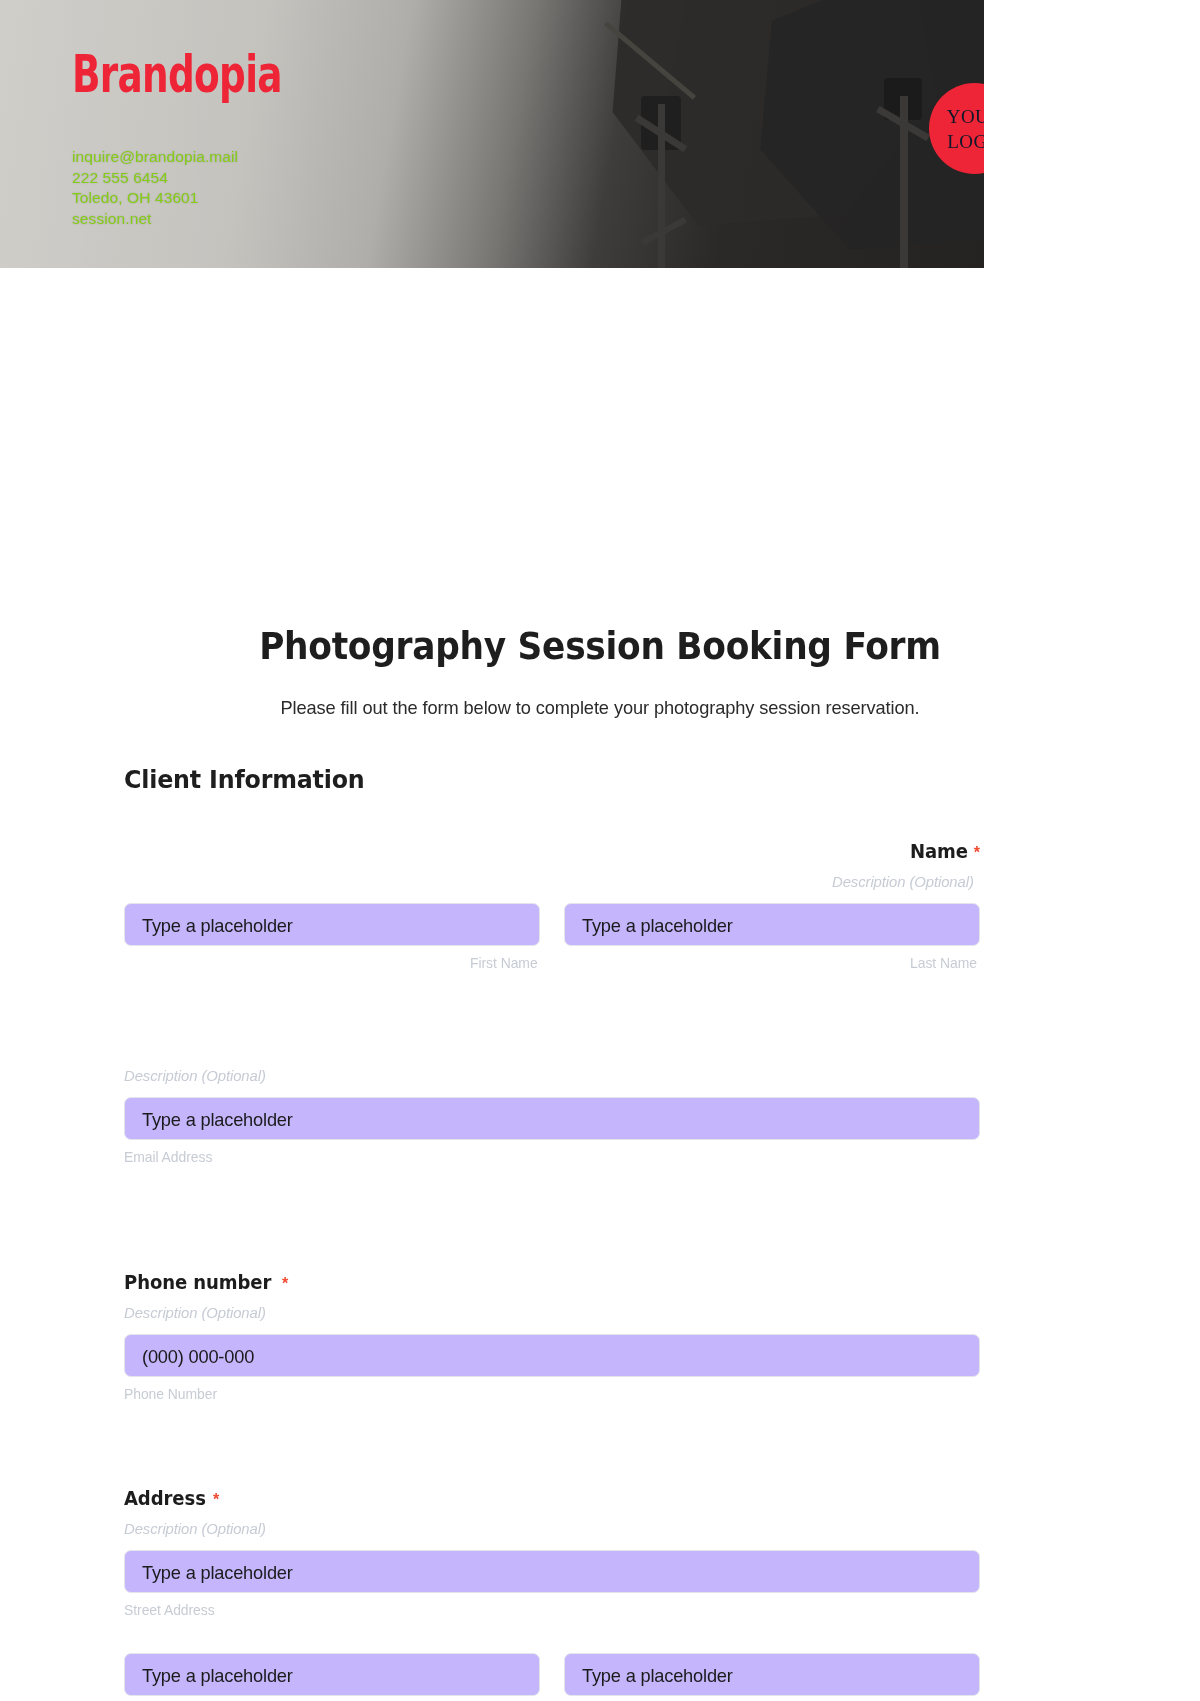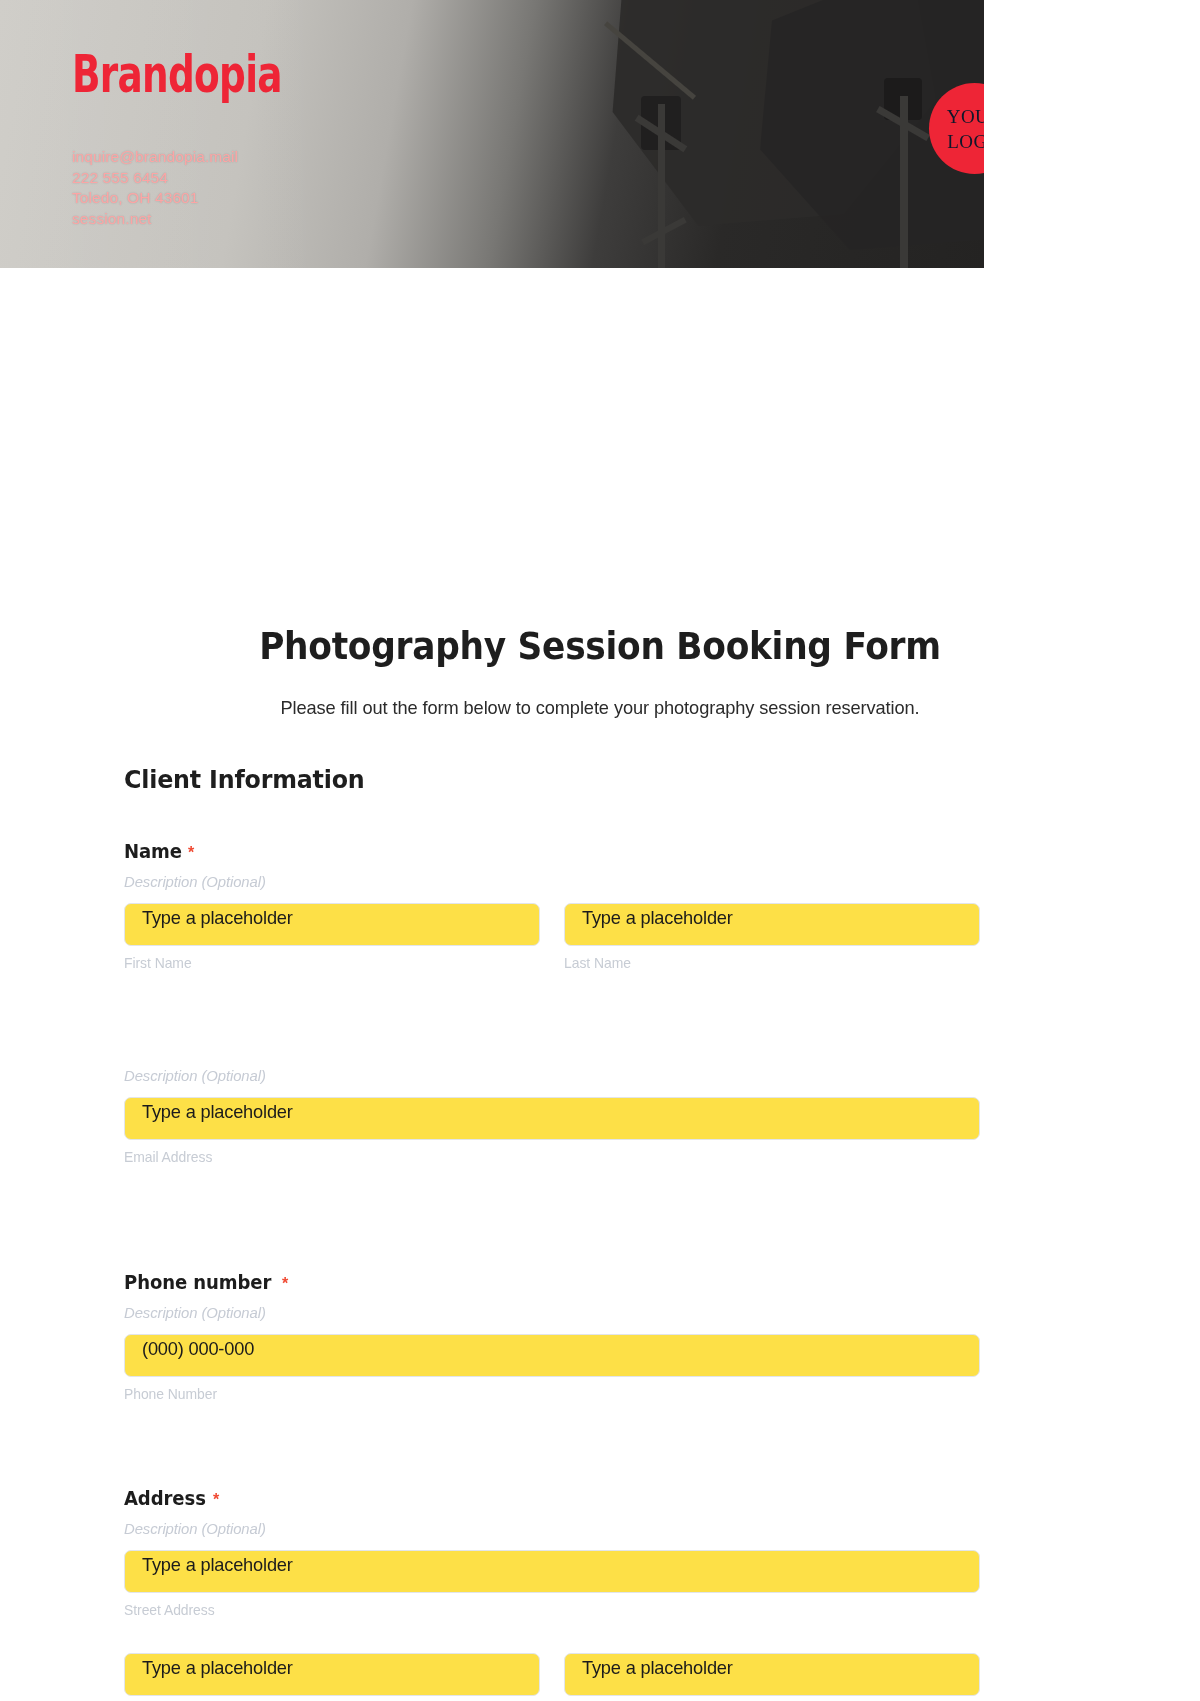--- a/index.html
+++ b/index.html
@@ -85,21 +85,21 @@
     font-family:"DejaVu Sans", sans-serif;
     font-weight:700;
     font-size:52px;
     letter-spacing:-1px;
     transform:scaleX(.72);
     transform-origin:left center;
     white-space:nowrap;
   }
   .contact {
     position:absolute; left:72px; top:147px;
-    color:#fca5a5;
+    color:#84cc16;
     font-size:15.5px;
     line-height:20.5px;
     letter-spacing:.1px;
     text-shadow:0 0 2px rgba(0,0,0,.18);
   }
   .contact div { white-space:nowrap; }
 
   .logo-badge {
     position:absolute; left:929px; top:83px;
     width:91px; height:91px; border-radius:50%;
@@ -172,24 +172,24 @@
   }
 
   .row { display:flex; gap:24px; margin-top:12px; }
   .col { flex:1 1 0; min-width:0; }
 
   .inp {
     width:100%;
     height:43px;
     border:1px solid #e2e5ea;
     border-radius:7px;
-    background:#fde047;
+    background:#c4b5fd;
     display:flex;
     align-items:flex-end;
-    padding:0 17px 18px 17px;
+    padding:0 17px 10px 17px;
     overflow:hidden;
   }
   .inp span {
     font-size:19px;
     color:#1b1b1b;
     letter-spacing:-.2px;
     white-space:nowrap;
     line-height:19px;
     transform:scaleX(.96);
     transform-origin:left center;
@@ -238,21 +238,21 @@
     <span>LOGO</span>
   </div>
 </div>
 
 <div class="page">
 
   <div class="form-title">Photography Session Booking Form</div>
   <div class="form-sub">Please fill out the form below to complete your photography session reservation.</div>
   <div class="section-title">Client Information</div>
 
-  <div class="field" style="top:572px;">
+  <div class="field" style="top:572px;text-align:right;">
     <div>
       <span class="f-label">Name</span><span class="req">*</span>
     </div>
     <div class="f-desc">Description (Optional)</div>
     <div class="row">
       <div class="col">
         <div class="inp">
           <span>Type a placeholder</span>
         </div>
         <div class="sublabel">First Name</div>

